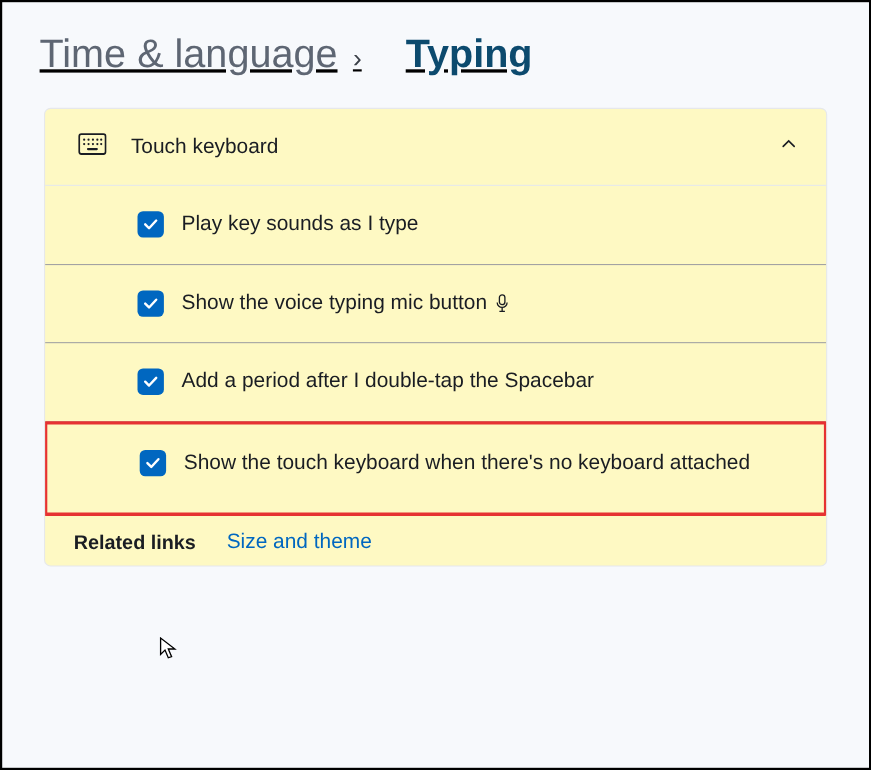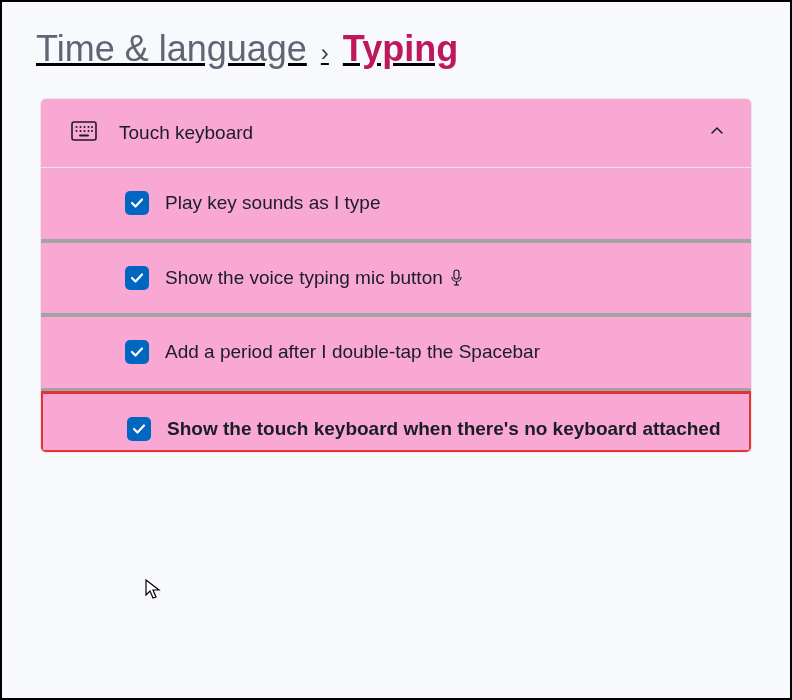--- a/index.html
+++ b/index.html
@@ -29,24 +29,25 @@
       color: #5e6673;
     }
     .breadcrumb-sep {
       font-size: 24px;
       color: #3a3f47;
       font-weight: 300;
     }
     .breadcrumb-current {
       font-size: 36px;
       font-weight: 600;
-      color: #be185d;
+      color: #0c4a6e;
+      margin-left: 26px;
     }
     .panel {
-      background: #f9a8d4;
+      background: #fef9c3;
       border: 1px solid #e6e8eb;
       border-radius: 6px;
       overflow: hidden;
     }
     .panel-header {
       display: flex;
       align-items: center;
       padding: 22px 26px 22px 30px;
       border-bottom: 1px solid #e6e8eb;
       gap: 22px;
@@ -54,21 +55,21 @@
     }
     .panel-title {
       flex: 1;
       font-size: 19px;
       color: #1a1d23;
     }
     .row {
       display: flex;
       align-items: center;
       padding: 22px 20px 22px 84px;
-      border-bottom: 4px solid #a3a3a3;
+      border-bottom: 1px solid #a3a3a3;
       gap: 16px;
     }
     .row:last-of-type { border-bottom: none; }
     .checkbox {
       flex-shrink: 0;
       width: 24px;
       height: 24px;
       background: #0067c0;
       border-radius: 5px;
       display: flex;
@@ -86,22 +87,21 @@
     }
     .mic-icon { flex-shrink: 0; }
     .highlight-box {
       border: 3px solid #e63232;
       border-radius: 2px;
       margin: -1px;
     }
     .highlight-box .row {
       border-bottom: none;
       padding-top: 22px;
-      padding-bottom: 8px;
-      font-weight: bold;
+      padding-bottom: 32px;
     }
     .footer {
       display: flex;
       align-items: center;
       gap: 28px;
       padding: 14px 26px 10px 26px;
     }
     .footer-label {
       font-size: 18px;
       font-weight: 600;
@@ -198,20 +198,24 @@
         <div class="row">
           <span class="checkbox">
             <svg class="check-svg" viewBox="0 0 14 14">
                 <path d="M2 7 L5.5 10.5 L12 3.5" fill="none" stroke="#fff" stroke-width="2.2" stroke-linecap="round" stroke-linejoin="round"></path>
               </svg>
           </span>
           <span class="row-label">Show the touch keyboard when there's no keyboard attached</span>
         </div>
       </div>
 
+      <div class="footer">
+        <span class="footer-label">Related links</span>
+        <span class="footer-link">Size and theme</span>
+      </div>
 
     </div>
 
     <svg class="cursor" style="left:104px; top:480px;" width="18" height="22" viewBox="0 0 18 22">
       <path d="M2 2 L2 17 L6 13 L9 20 L12 19 L9 12 L15 12 Z" fill="#fff" stroke="#000" stroke-width="1.2"></path>
     </svg>
   </div>
 </div>
 
 </body></html>

